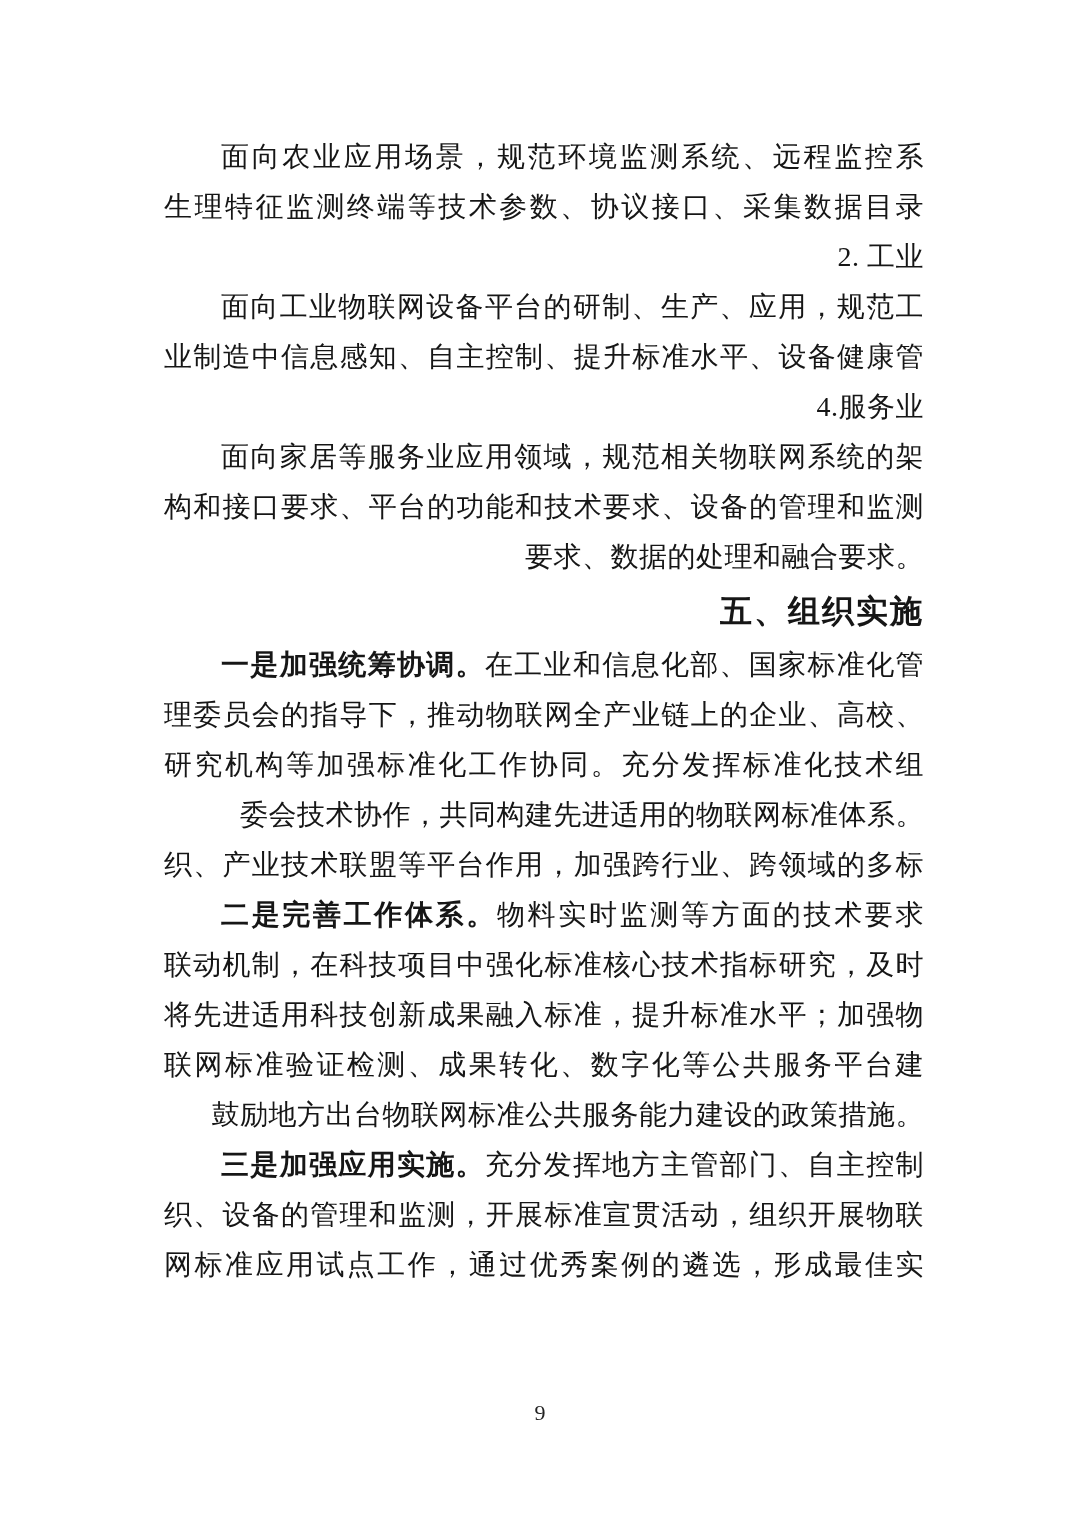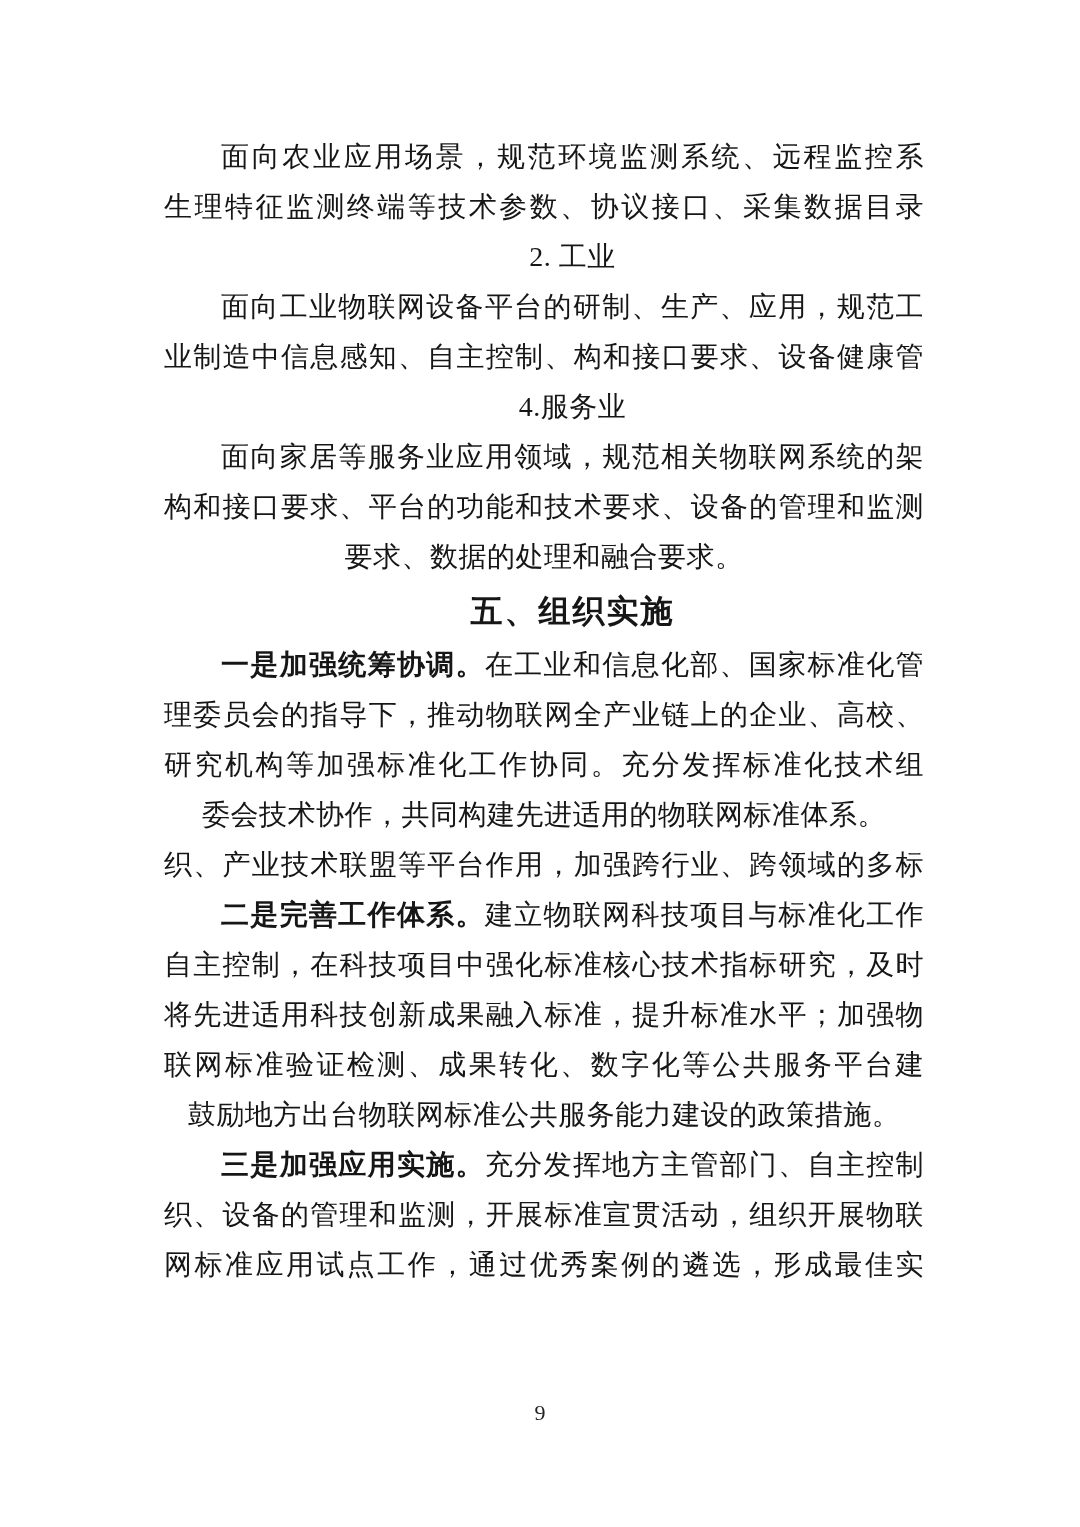--- a/index.html
+++ b/index.html
@@ -20,21 +20,21 @@
     position: absolute;
     left: 164px;
     top: 132px;
     width: 760px;
   }
   .line {
     font-size: 28px;
     line-height: 50px;
     height: 50px;
     overflow: hidden;
-    text-align: center;
+    text-align: right;
     letter-spacing: 0.5px;
   }
   .line.fill {
     text-align: justify;
     text-align-last: justify;
     text-justify: inter-character;
   }
   .line.indent {
     text-indent: 57px;
   }
@@ -61,33 +61,33 @@
 </style>
 </head>
 <body>
 
 <div class="page">
   <div class="content">
       <div class="line indent fill"><span>面向农业应用场景，规范环境监测系统、远程监控系统、</span></div>
       <div class="line fill"><span>生理特征监测终端等技术参数、协议接口、采集数据目录等。</span></div>
       <div class="line indent"><span>2. 工业</span></div>
       <div class="line indent fill"><span>面向工业物联网设备平台的研制、生产、应用，规范工</span></div>
-      <div class="line fill"><span>业制造中信息感知、自主控制、构和接口要求、设备健康管</span></div>
+      <div class="line fill"><span>业制造中信息感知、自主控制、提升标准水平、设备健康管</span></div>
       <div class="line indent"><span>4.服务业</span></div>
       <div class="line indent fill"><span>面向家居等服务业应用领域，规范相关物联网系统的架</span></div>
       <div class="line fill"><span>构和接口要求、平台的功能和技术要求、设备的管理和监测</span></div>
       <div class="line"><span>要求、数据的处理和融合要求。</span></div>
       <div class="line heading indent"><span>五、组织实施</span></div>
       <div class="line indent fill"><span class="bold-lead">一是加强统筹协调。</span><span>在工业和信息化部、国家标准化管</span></div>
       <div class="line fill"><span>理委员会的指导下，推动物联网全产业链上的企业、高校、</span></div>
       <div class="line fill"><span>研究机构等加强标准化工作协同。充分发挥标准化技术组</span></div>
       <div class="line"><span>委会技术协作，共同构建先进适用的物联网标准体系。</span></div>
       <div class="line fill"><span>织、产业技术联盟等平台作用，加强跨行业、跨领域的多标</span></div>
-      <div class="line indent fill"><span class="bold-lead">二是完善工作体系。</span><span>建立物联网科技项目与标准化工作</span></div>
-      <div class="line fill"><span>自主控制，在科技项目中强化标准核心技术指标研究，及时</span></div>
+      <div class="line indent fill"><span class="bold-lead">二是完善工作体系。</span><span>物料实时监测等方面的技术要求</span></div>
+      <div class="line fill"><span>联动机制，在科技项目中强化标准核心技术指标研究，及时</span></div>
       <div class="line fill"><span>将先进适用科技创新成果融入标准，提升标准水平；加强物</span></div>
       <div class="line fill"><span>联网标准验证检测、成果转化、数字化等公共服务平台建设，</span></div>
       <div class="line"><span>鼓励地方出台物联网标准公共服务能力建设的政策措施。</span></div>
       <div class="line indent fill"><span class="bold-lead">三是加强应用实施。</span><span>充分发挥地方主管部门、自主控制</span></div>
       <div class="line fill"><span>织、设备的管理和监测，开展标准宣贯活动，组织开展物联</span></div>
       <div class="line fill"><span>网标准应用试点工作，通过优秀案例的遴选，形成最佳实践，</span></div>
     </div>
   <div class="page-number">9</div>
 </div>
 

